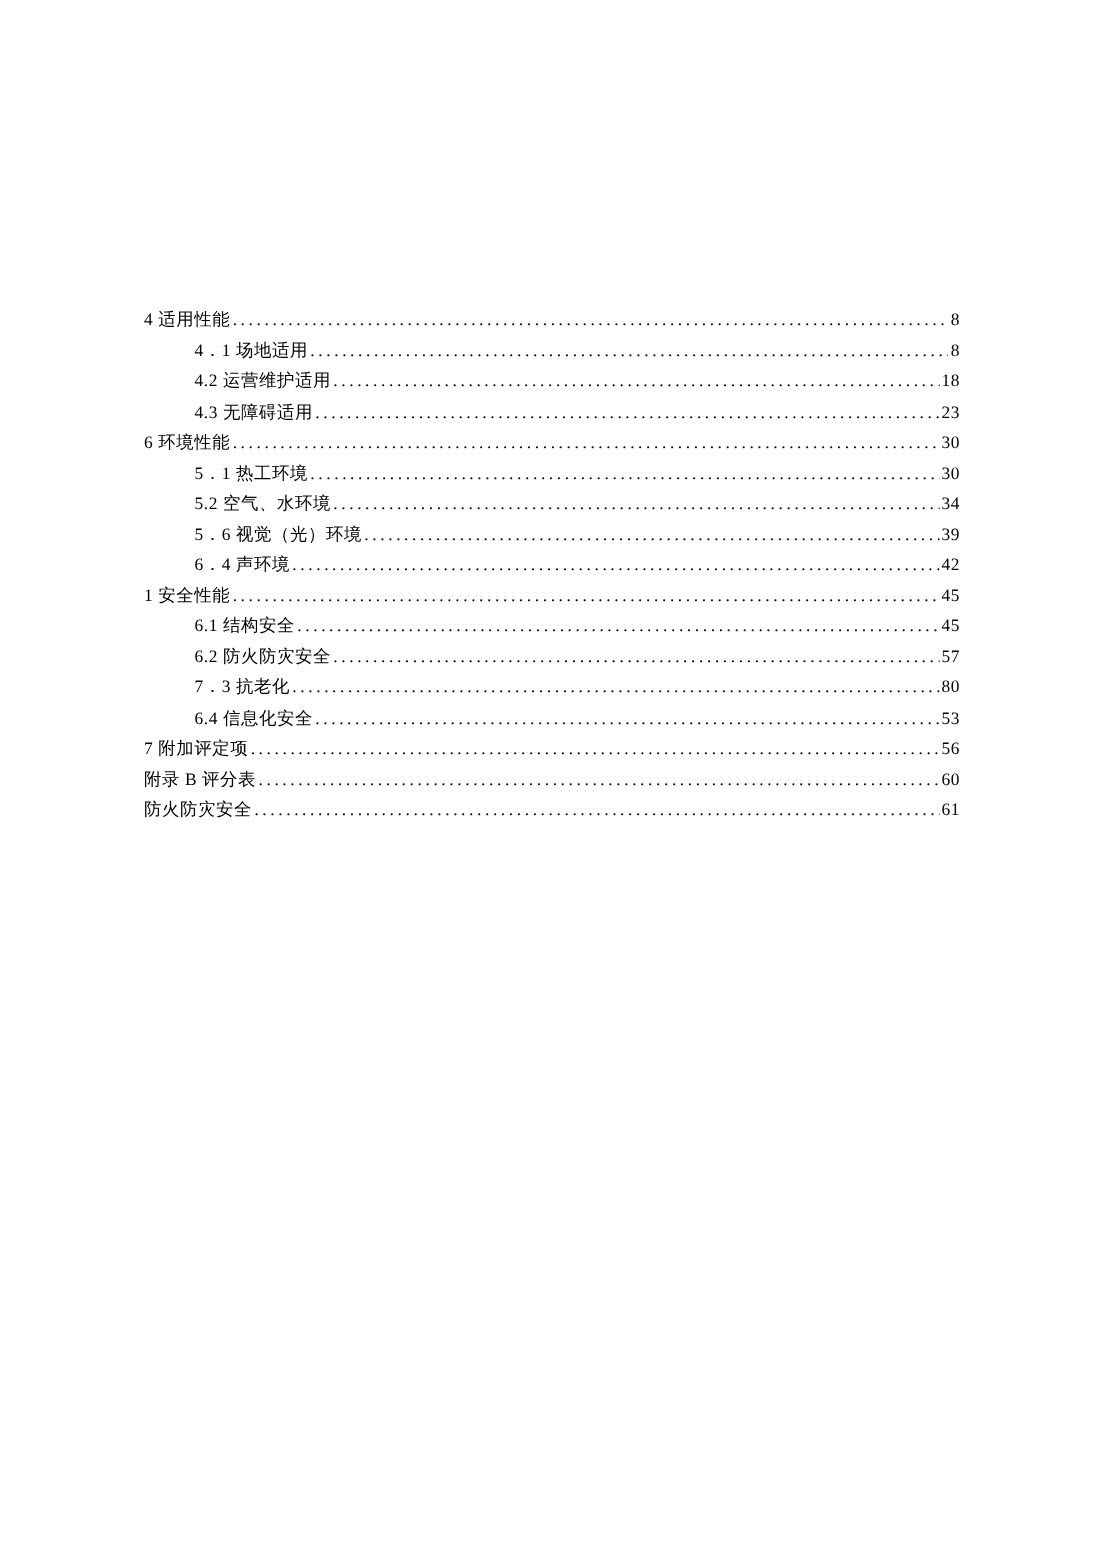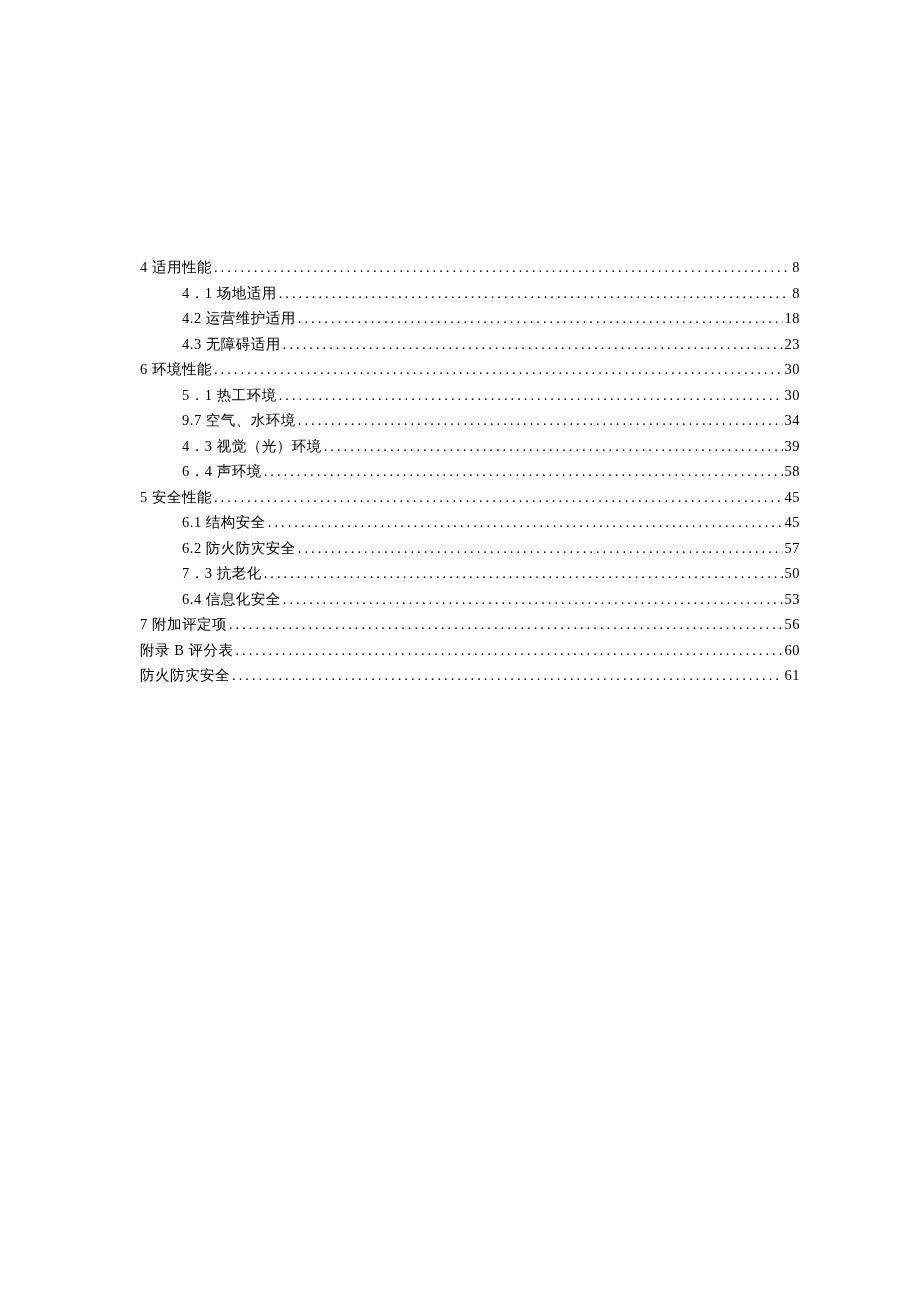--- a/index.html
+++ b/index.html
@@ -18,21 +18,20 @@
       letter-spacing: 0.5px;
     }
     .toc {
       line-height: 1.0;
     }
     .toc-line {
       display: flex;
       align-items: center;
       white-space: nowrap;
       margin-bottom: 11px;
-      margin-left: 20px;
     }
     .toc-line.sub {
       padding-left: 42px;
     }
     .toc-label {
       flex: 0 0 auto;
     }
     .toc-dots {
       flex: 1 1 auto;
       overflow: hidden;
@@ -76,53 +75,53 @@
     <span class="toc-label">6 环境性能 </span>
     <span class="toc-dots"></span>
     <span class="toc-page">30</span>
   </div>
   <div class="toc-line sub">
     <span class="toc-label">5．1 热工环境</span>
     <span class="toc-dots"></span>
     <span class="toc-page">30</span>
   </div>
   <div class="toc-line sub">
-    <span class="toc-label">9.7  空气、水环境</span>
+    <span class="toc-label">5.2  空气、水环境</span>
     <span class="toc-dots"></span>
     <span class="toc-page">34</span>
   </div>
   <div class="toc-line sub">
-    <span class="toc-label">4．3 视觉（光）环境 </span>
+    <span class="toc-label">5．6 视觉（光）环境 </span>
     <span class="toc-dots"></span>
     <span class="toc-page">39</span>
   </div>
   <div class="toc-line sub">
     <span class="toc-label">6．4 声环境</span>
     <span class="toc-dots"></span>
-    <span class="toc-page">58</span>
+    <span class="toc-page">42</span>
   </div>
   <div class="toc-line">
-    <span class="toc-label">5 安全性能 </span>
+    <span class="toc-label">1 安全性能 </span>
     <span class="toc-dots"></span>
     <span class="toc-page">45</span>
   </div>
   <div class="toc-line sub">
     <span class="toc-label">6.1  结构安全</span>
     <span class="toc-dots"></span>
     <span class="toc-page">45</span>
   </div>
   <div class="toc-line sub">
     <span class="toc-label">6.2  防火防灾安全</span>
     <span class="toc-dots"></span>
     <span class="toc-page">57</span>
   </div>
   <div class="toc-line sub">
     <span class="toc-label">7．3 抗老化 </span>
     <span class="toc-dots"></span>
-    <span class="toc-page">50</span>
+    <span class="toc-page">80</span>
   </div>
   <div class="toc-line sub">
     <span class="toc-label">6.4 信息化安全 </span>
     <span class="toc-dots"></span>
     <span class="toc-page">53</span>
   </div>
   <div class="toc-line">
     <span class="toc-label">7 附加评定项 </span>
     <span class="toc-dots"></span>
     <span class="toc-page">56</span>

